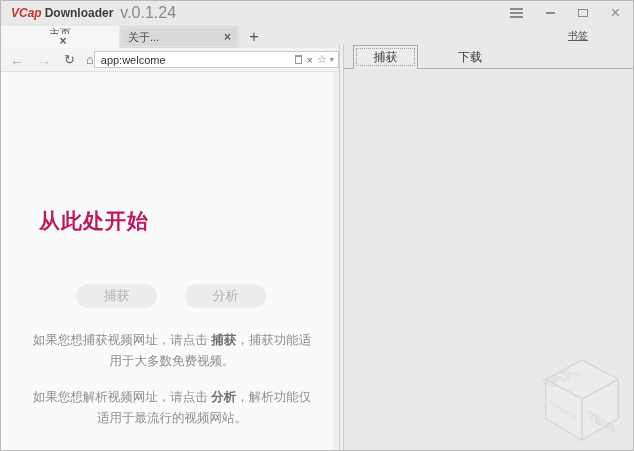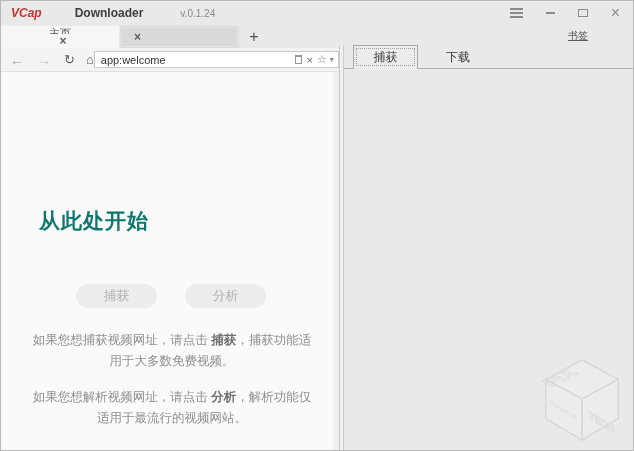--- a/index.html
+++ b/index.html
@@ -3,24 +3,24 @@
 <meta charset="utf-8">
 <style>
   html,body{margin:0;padding:0;}
   .window{
     position:relative;width:634px;height:451px;box-sizing:border-box;
     background:#e9e9e9;border:1px solid #b9b9b9;overflow:hidden;
     font-family:"Liberation Sans",sans-serif;
     -webkit-font-smoothing:antialiased;
   }
   
-  .titlebar{position:absolute;top:0;left:0;right:0;height:24px;display:flex;align-items:center;padding-left:10px;gap:30px;}
+  .titlebar{position:absolute;top:0;left:0;right:0;height:24px;display:flex;align-items:center;padding-left:10px;}
   .brand{font-size:12px;font-weight:800;font-style:italic;color:#c5342e;}
   .product{font-size:12px;font-weight:600;color:#3d3d3d;margin-left:3px;}
-  .version{font-size:10px;color:#8a8a8a;margin-left:7px;}
+  .version{font-size:16px;color:#8a8a8a;margin-left:7px;}
   .controls{position:absolute;top:0;right:13px;height:24px;display:flex;align-items:center;gap:23px;}
   .icon-menu{width:13px;height:2px;background:#8a8a8a;box-shadow:0 -4px 0 #8a8a8a,0 4px 0 #8a8a8a;}
   .icon-min{width:9px;height:2px;background:#8c8c8c;}
   .icon-max{width:10px;height:8px;border:1.5px solid #8c8c8c;box-sizing:border-box;}
   .icon-close-win{font-size:16px;color:#8a8a8a;line-height:24px;}
   
   .tab{position:absolute;top:25px;height:22px;box-sizing:border-box;display:flex;align-items:center;padding:0 8px;font-size:11px;color:#4a4a4a;cursor:default;}
   .tab-home{left:0;width:118px;background:#f6f6f6;flex-direction:column;}
   .tab-about{left:119px;width:119px;background:#d9d9d9;outline:1px dotted #efefef;outline-offset:-2px;}
   .tab-label{flex:1;white-space:nowrap;overflow:hidden;}
@@ -36,35 +36,35 @@
   .urlbox{margin-left:0;width:245px;height:17px;background:#fff;border:1px solid #c8c8c8;box-sizing:border-box;display:flex;align-items:center;}
   .url-text{flex:1;padding-left:6px;font-size:11px;color:#333;white-space:nowrap;}
   .icon-page{width:7px;height:9px;border:1px solid #979797;box-sizing:border-box;margin-right:4px;box-shadow:inset 0 2px 0 -1px #979797;}
   .ic-stop{font-size:11px;color:#666;margin-right:4px;}
   .ic-star{font-size:11px;color:#888;margin-right:3px;}
   .ic-caret{font-size:8px;color:#8b8b8b;margin-right:4px;}
   
   .content{position:absolute;top:71px;left:0;width:332px;height:379px;background:#fafafa;}
   .scrollstrip{position:absolute;top:71px;left:332px;width:6px;height:379px;background:#efefef;}
   .divider{position:absolute;top:44px;bottom:0;left:338px;width:5px;background:#f0f0f0;border-left:1px solid #cbcbcb;border-right:1px solid #cbcbcb;box-sizing:border-box;}
-  .heading{position:absolute;left:38px;top:135px;font-size:21px;font-weight:bold;color:#0f766e;letter-spacing:1px;}
+  .heading{position:absolute;left:38px;top:135px;font-size:21px;font-weight:bold;color:#be185d;letter-spacing:1px;}
   .link-input{position:absolute;left:38px;top:174px;width:267px;height:27px;box-sizing:border-box;border:1px solid #e2e2e2;border-radius:14px;background:#fff;padding:0 14px;font-size:13px;color:#555;outline:none;font-family:"Liberation Sans",sans-serif;}
   .link-input::placeholder{color:#b9b9b9;}
   .btn{position:absolute;top:212px;width:81px;height:24px;border:none;border-radius:12px;background:#ededed;color:#b2b2b2;font-size:13px;font-family:"Liberation Sans",sans-serif;cursor:default;}
   .btn-capture{left:75px;}
   .btn-analyze{left:184px;}
   .para{position:absolute;left:28px;width:286px;margin:0;text-align:center;font-size:12.5px;color:#8f8f8f;line-height:21px;}
   .para b{color:#6f6f6f;}
   .para1{top:258px;}
   .para2{top:315px;}
   
   .bookmark{position:absolute;top:28px;right:45px;font-size:10px;color:#5a5a5a;text-decoration:underline;}
   .side-tab{position:absolute;top:44px;height:24px;box-sizing:border-box;display:flex;align-items:center;justify-content:center;font-size:12px;color:#383838;}
   .side-tab-capture{left:352px;width:65px;background:#ececec;border:1px solid #a9a9a9;border-bottom:none;outline:1px dotted #9f9f9f;outline-offset:-4px;z-index:2;}
-  .side-tab-download{left:424px;width:66px;}
+  .side-tab-download{left:436px;width:66px;}
   .tabline{position:absolute;left:343px;right:0;top:67px;height:1px;background:#b3b3b3;z-index:1;}
   .watermark{position:absolute;left:537px;top:352px;width:88px;height:92px;}
 </style>
 </head>
 <body>
 
 <div class="window">
 
   <div class="titlebar">
     <span class="brand">VCap</span>
@@ -76,20 +76,21 @@
     <span class="icon-min"></span>
     <span class="icon-max"></span>
     <span class="icon-close-win">×</span>
   </div>
 
   <div class="tab tab-home">
     <span class="tab-label">主页</span>
     <span class="tab-close">×</span>
   </div>
   <div class="tab tab-about">
+    <span class="tab-label">关于...</span>
     <span class="tab-close">×</span>
   </div>
   <div class="newtab">+</div>
 
   <div class="navbar">
     <span class="nav-ic ic-back">←</span>
     <span class="nav-ic ic-fwd">→</span>
     <span class="nav-ic ic-refresh">↻</span>
     <span class="nav-ic ic-home">⌂</span>
     <div class="urlbox">

